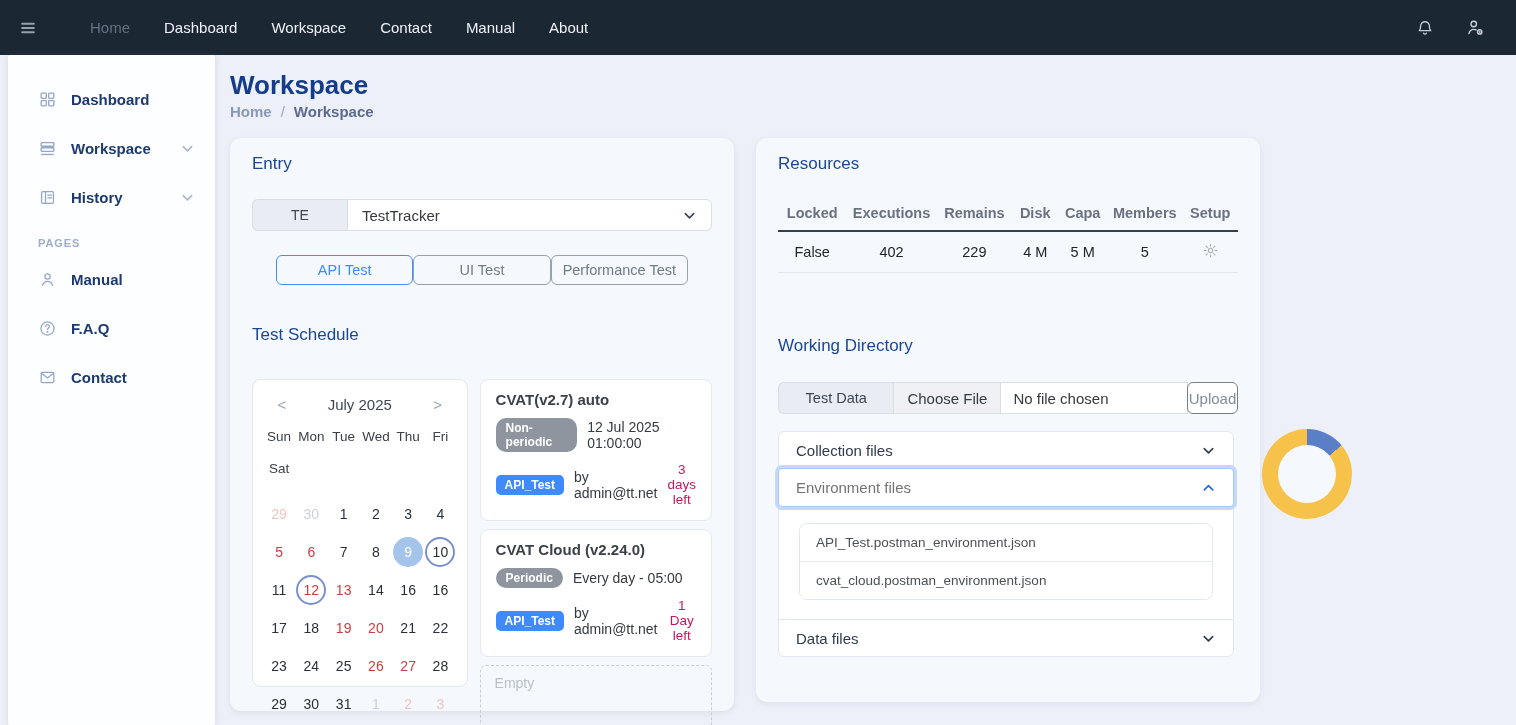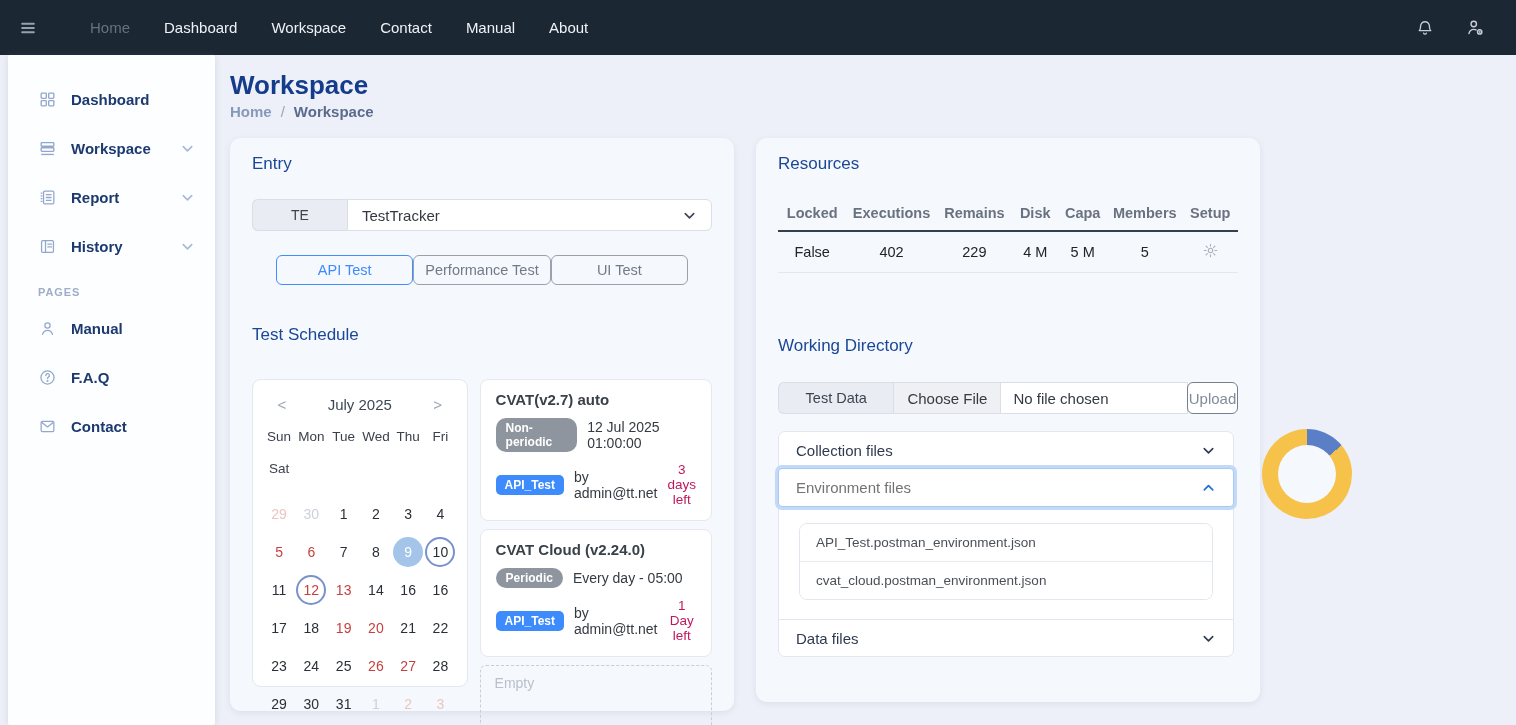--- a/index.html
+++ b/index.html
@@ -187,35 +187,20 @@
         <span>Workspace</span>
         <span class="s-chev">
           <svg width="15" height="15" viewBox="0 0 16 16" fill="none" stroke="currentColor" stroke-width="1.7" stroke-linecap="round" stroke-linejoin="round">
             <path d="M3.5 6l4.5 4.5L12.5 6"></path>
           </svg>
         </span>
       </div>
       <div class="side-item">
         <span class="s-icon">
           <svg width="19" height="19" viewBox="0 0 24 24" fill="none" stroke="currentColor" stroke-width="1.6" stroke-linecap="round">
-            <rect x="7" y="4" width="13" height="16" rx="1.5"></rect>
-            <path d="M10.5 8.5h6M10.5 12h6M10.5 15.5h6"></path>
-            <path d="M4 6.5h1M4 10h1M4 13.5h1M4 17h1"></path>
-          </svg>
-        </span>
-        <span>Report</span>
-        <span class="s-chev">
-          <svg width="15" height="15" viewBox="0 0 16 16" fill="none" stroke="currentColor" stroke-width="1.7" stroke-linecap="round" stroke-linejoin="round">
-            <path d="M3.5 6l4.5 4.5L12.5 6"></path>
-          </svg>
-        </span>
-      </div>
-      <div class="side-item">
-        <span class="s-icon">
-          <svg width="19" height="19" viewBox="0 0 24 24" fill="none" stroke="currentColor" stroke-width="1.6" stroke-linecap="round">
             <rect x="4.5" y="4.5" width="15" height="15" rx="1.5"></rect>
             <path d="M9.5 4.5v15"></path>
             <path d="M12.5 9h4.5M12.5 12.5h4.5"></path>
           </svg>
         </span>
         <span>History</span>
         <span class="s-chev">
           <svg width="15" height="15" viewBox="0 0 16 16" fill="none" stroke="currentColor" stroke-width="1.7" stroke-linecap="round" stroke-linejoin="round">
             <path d="M3.5 6l4.5 4.5L12.5 6"></path>
           </svg>
@@ -273,22 +258,22 @@
           <span>TestTracker</span>
           <span class="caret">
             <svg width="15" height="15" viewBox="0 0 16 16" fill="none" stroke="currentColor" stroke-width="1.7" stroke-linecap="round" stroke-linejoin="round">
                 <path d="M3.5 6l4.5 4.5L12.5 6"></path>
               </svg>
           </span>
         </div>
       </div>
       <div class="btn-row" id="entry-btns">
           <div class="btn primary">API Test</div>
+          <div class="btn ghost">UI Test</div>
           <div class="btn ghost">Performance Test</div>
-          <div class="btn ghost">UI Test</div>
         </div>
 
       <div class="h-section" style="margin-top:40px">Test Schedule</div>
       <div class="sched-wrap">
         <div class="calendar">
           <div class="cal-head">
             <span class="cal-nav">&lt;</span>
             <span class="cal-month">July 2025</span>
             <span class="cal-nav">&gt;</span>
           </div>

